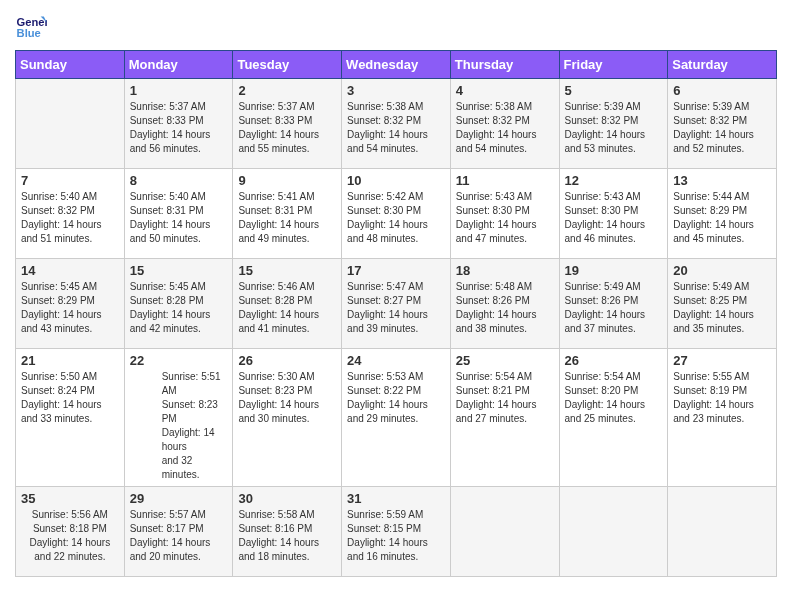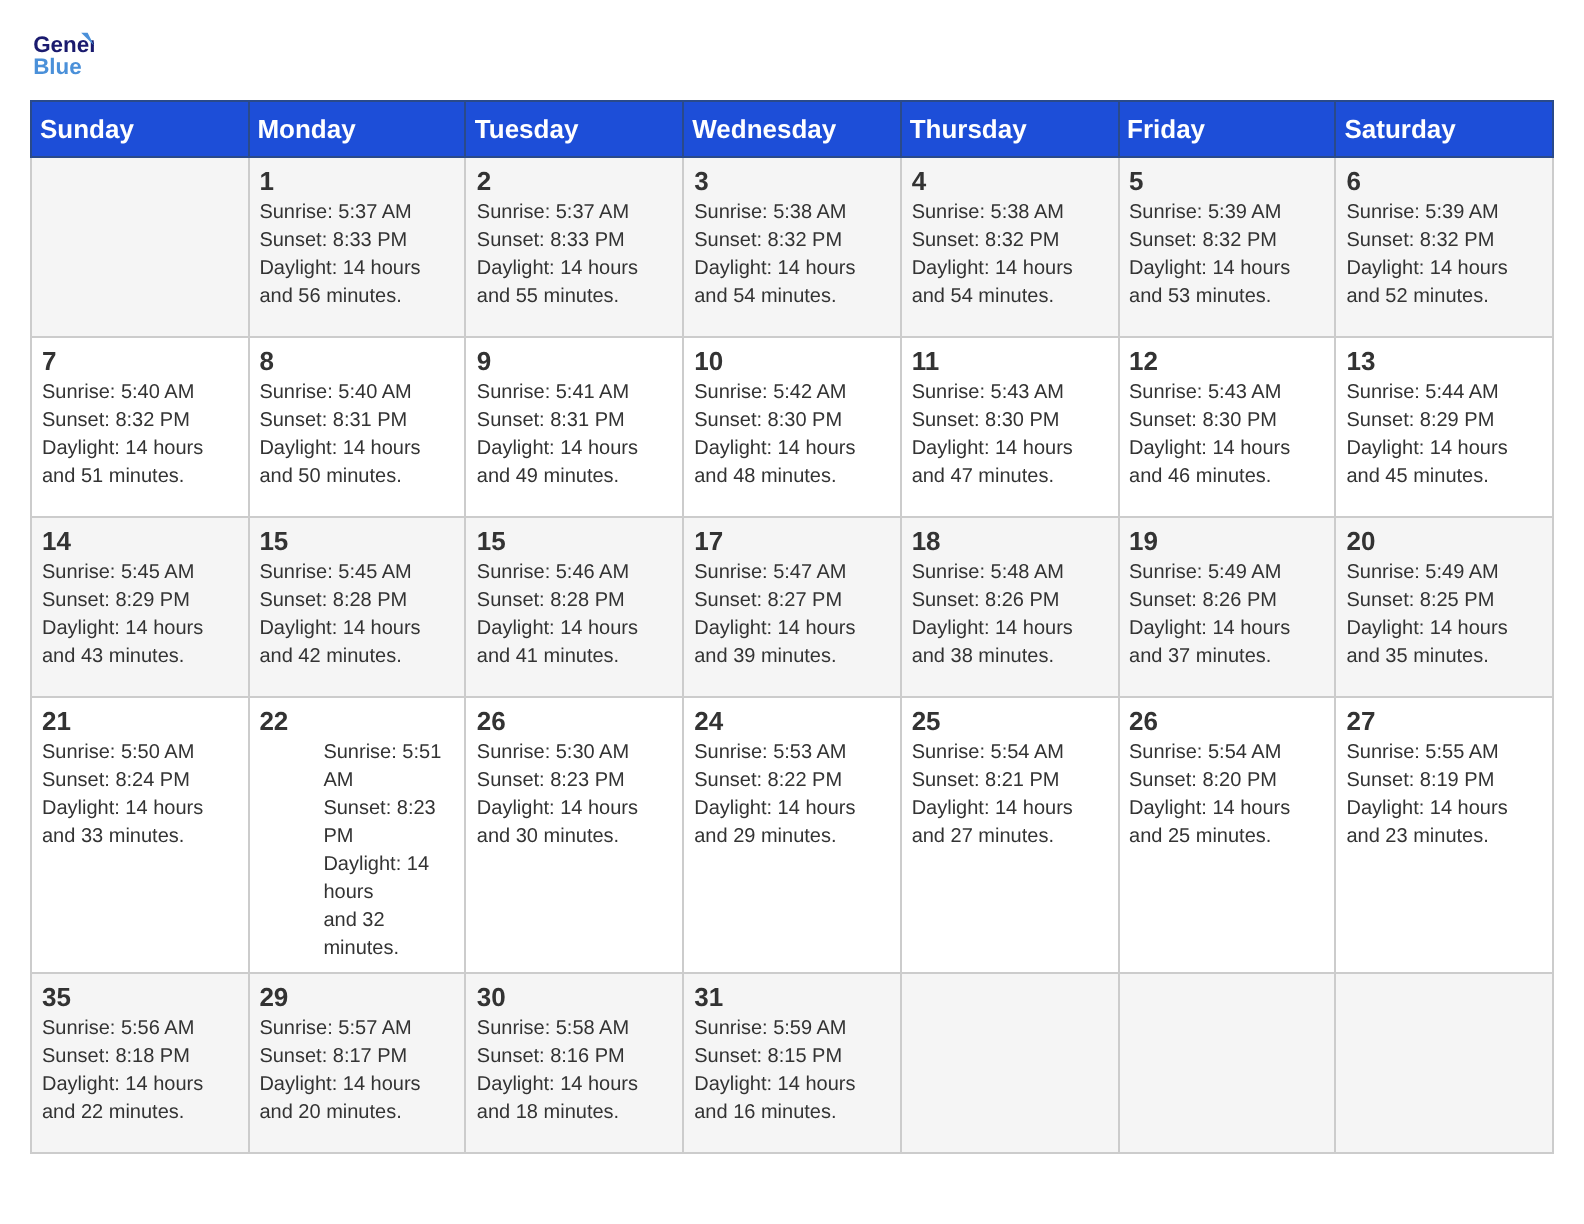--- a/index.html
+++ b/index.html
@@ -37,21 +37,21 @@
     .location-title {
       font-size: 15px;
       color: #333;
     }
     table {
       width: 100%;
       border-collapse: collapse;
       font-size: 11px;
     }
     thead th {
-      background-color: #1d4ed8;
+      background-color: #8b5cf6;
       color: #fff;
       padding: 6px 4px;
       text-align: left;
       font-size: 13px;
       font-weight: bold;
       border: 1px solid #2a4a8a;
     }
     tbody td {
       border: 1px solid #ccc;
       vertical-align: top;
@@ -309,21 +309,21 @@
           <span class="day-number">27</span>
           <div class="day-info" style="white-space: pre-line;">Sunrise: 5:55 AM
 Sunset: 8:19 PM
 Daylight: 14 hours
 and 23 minutes.</div>
         </td>
       </tr>
       <tr>
         <td>
           <span class="day-number">35</span>
-          <div class="day-info" style="white-space: pre-line;">Sunrise: 5:56 AM
+          <div class="day-info" style="white-space: pre-line; text-align: center;">Sunrise: 5:56 AM
 Sunset: 8:18 PM
 Daylight: 14 hours
 and 22 minutes.</div>
         </td>
         <td>
           <span class="day-number">29</span>
           <div class="day-info" style="white-space: pre-line;">Sunrise: 5:57 AM
 Sunset: 8:17 PM
 Daylight: 14 hours
 and 20 minutes.</div>

